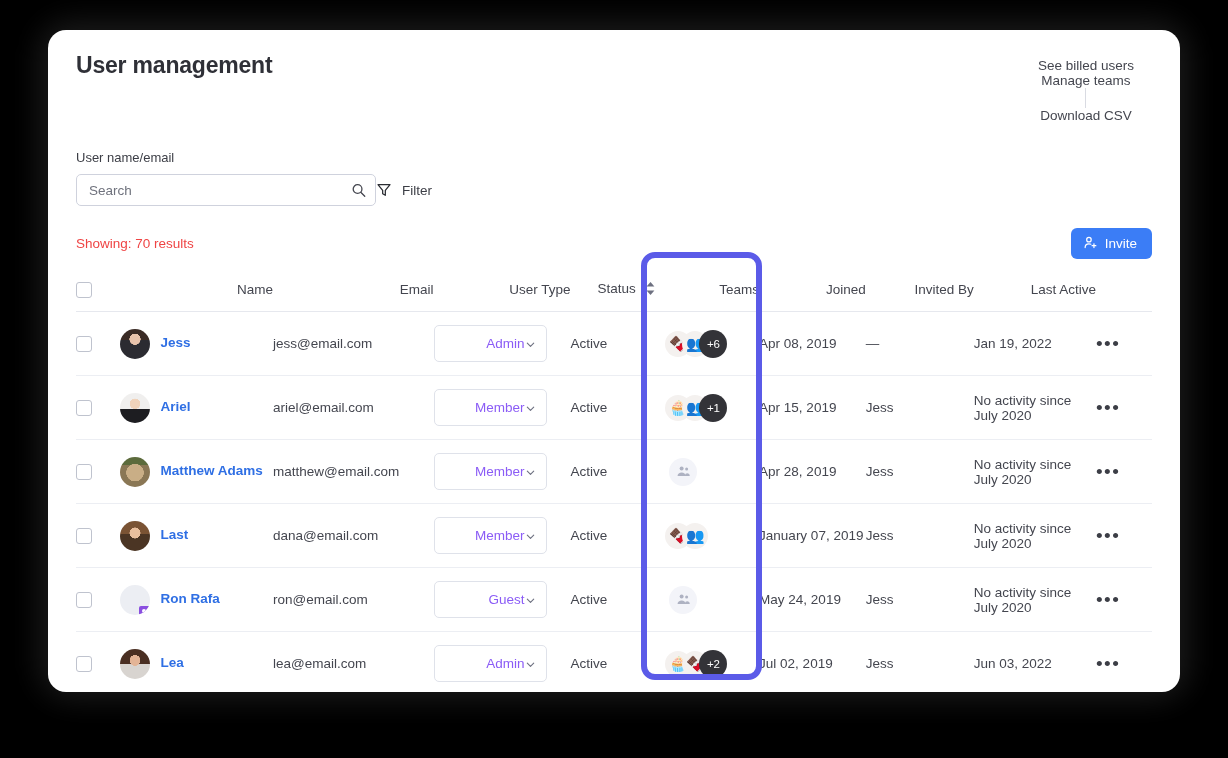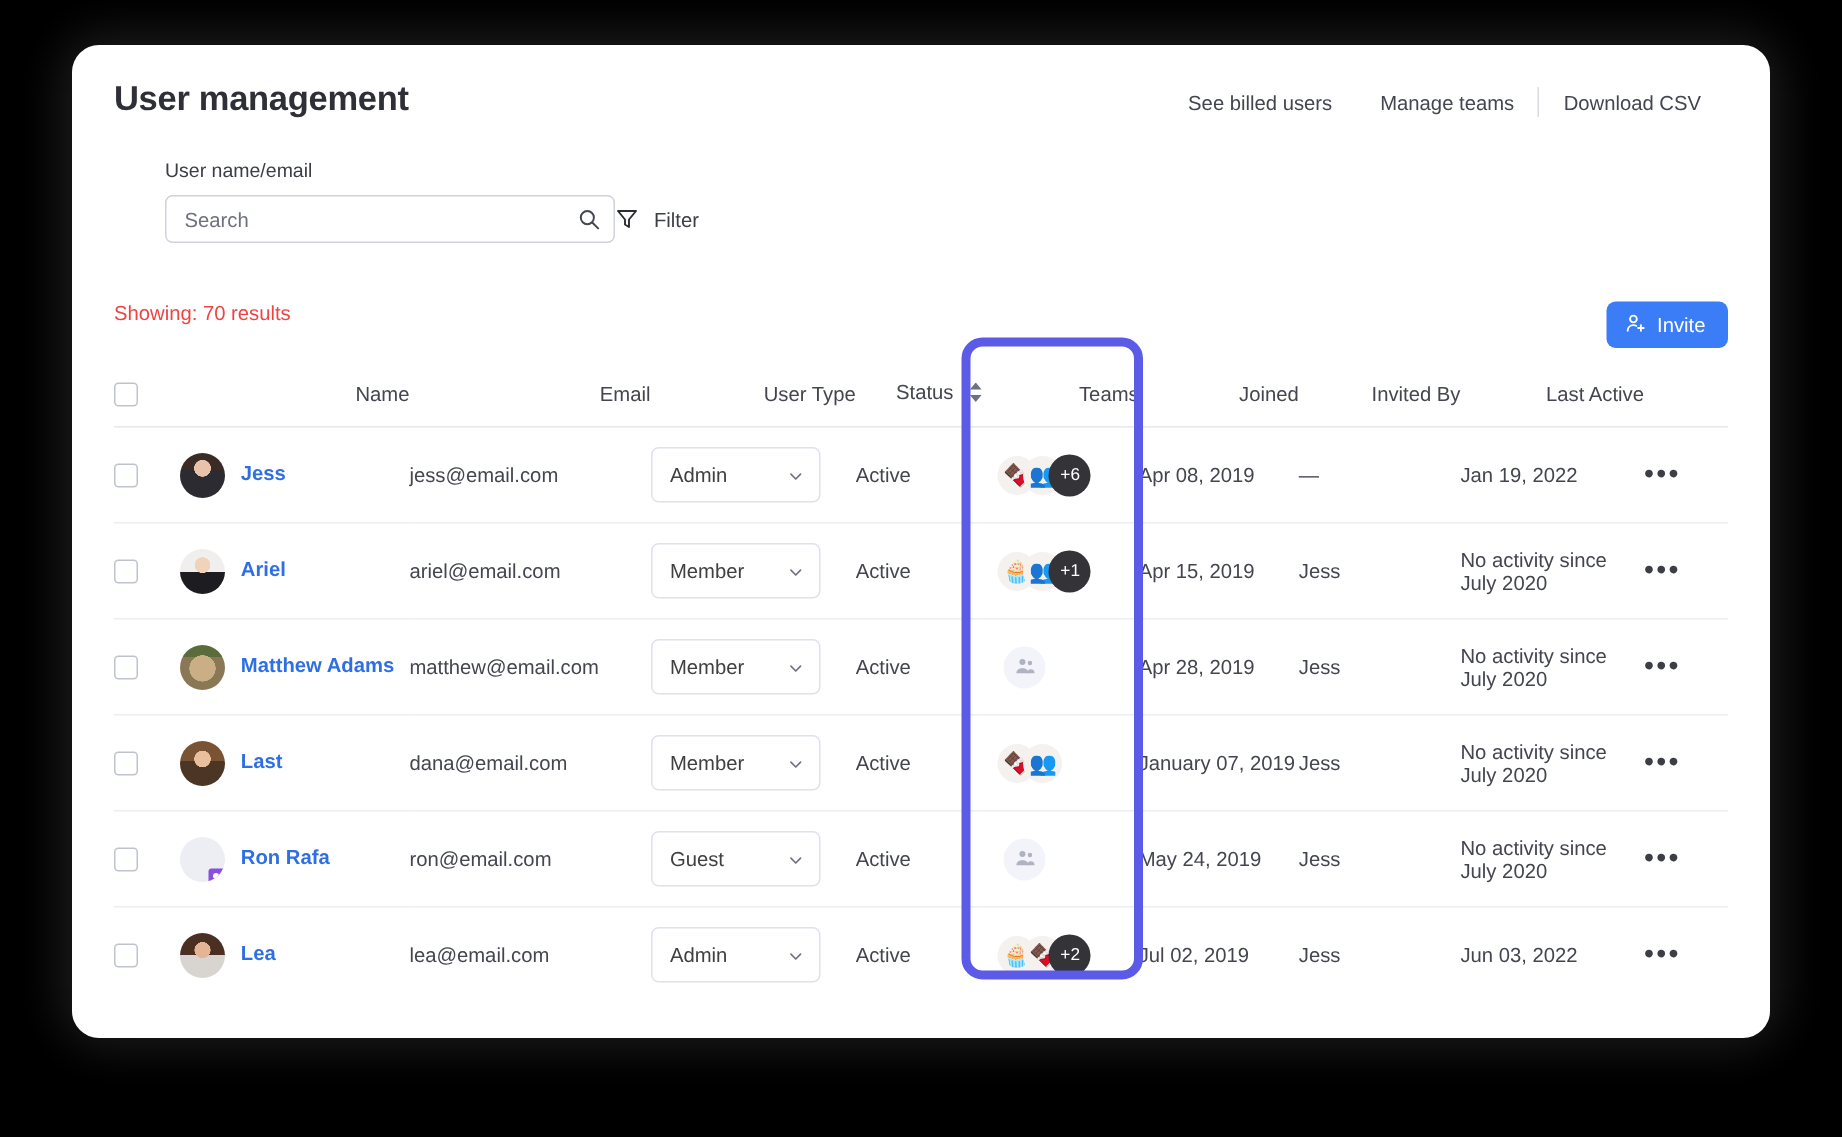--- a/index.html
+++ b/index.html
@@ -47,29 +47,29 @@
   
   .card-head {
     display: flex; align-items: flex-start;
     justify-content: space-between;
     padding: 22px 30px 0 28px;
   }
   .page-title {
     font-size: 23px; font-weight: bold; color: #2f3037;
     letter-spacing: -.2px;
   }
-  .head-links { display: flex; align-items: center; gap: 0; padding-top: 6px; }
+  .head-links { display: flex; align-items: center; gap: 0; padding-top: 6px; flex-direction: column; }
   .head-link {
     font-size: 13.5px; color: #44464f; padding: 0 16px;
     cursor: pointer; white-space: nowrap;
   }
   .head-sep { width: 1px; height: 20px; background: #d9dbe2; }
 
   
-  .search-block { padding: 27px 28px 0 28px; margin-left: 34px; }
+  .search-block { padding: 27px 28px 0 28px; }
   .field-label { font-size: 13px; color: #3c3e46; margin-bottom: 9px; }
   .search-row { display: flex; align-items: center; }
   .search-wrap {
     position: relative; width: 300px; height: 32px;
   }
   .search-input {
     width: 100%; height: 100%;
     border: 1px solid #cfd2dd; border-radius: 5px;
     padding: 0 34px 0 12px;
     font-size: 13.5px; color: #3c3e46;
@@ -155,25 +155,25 @@
     width: 14px; height: 11px; border-radius: 2px;
     background: #8a4fe0;
   }
   .av-badge::after{
     content:""; position:absolute; left:3px; top:3px;
     width:4px;height:4px;border-radius:50%;background:#fff;
   }
   .uname { color: #2f6fe4; font-weight: bold; font-size: 13.5px; line-height: 1.5; }
 
   .select {
-    display: flex; align-items: center; justify-content: space-between;
+    display: flex; align-items: center; justify-content: flex-end;
     width: 113px; height: 37px;
     border: 1px solid #dfe2ea; border-radius: 5px;
     padding: 0 10px 0 12px;
-    font-size: 13.5px; color: #404040; cursor: pointer; background: #fff;
+    font-size: 13.5px; color: #8b5cf6; cursor: pointer; background: #fff;
   }
   .chev { width: 11px; height: 11px; color: #6d7080; }
 
   .sortico { display: inline-block; margin-left: 7px; vertical-align: -2px; }
 
   
   .teams-cell { display: flex; align-items: center; padding-left: 10px; }
   .tav {
     width: 26px; height: 26px; border-radius: 50%;
     overflow: hidden; position: relative; flex: 0 0 26px;
@@ -247,21 +247,21 @@
               <polygon points="3,4 21,4 14,12.5 14,20 10,17.5 10,12.5"></polygon>
             </svg>
           </span>
           <span>Filter</span>
         </div>
       </div>
     </div>
 
     <div class="meta-row">
       <div class="showing">Showing: 70 results</div>
-      <button class="invite-btn" style="background: rgb(59, 125, 246); margin-top: 17px;">
+      <button class="invite-btn" style="background: rgb(59, 125, 246);">
         <span>
           <svg viewBox="0 0 24 24" fill="none" stroke="currentColor" stroke-width="2" stroke-linecap="round">
             <circle cx="9.5" cy="7.5" r="3.6"></circle>
             <path d="M3.4 20c0-3.6 2.8-6 6.1-6 1.1 0 2.1.25 3 .7"></path>
             <line x1="17.5" y1="14" x2="17.5" y2="20"></line>
             <line x1="14.5" y1="17" x2="20.5" y2="17"></line>
           </svg>
         </span>
         <span>Invite</span>
       </button>

